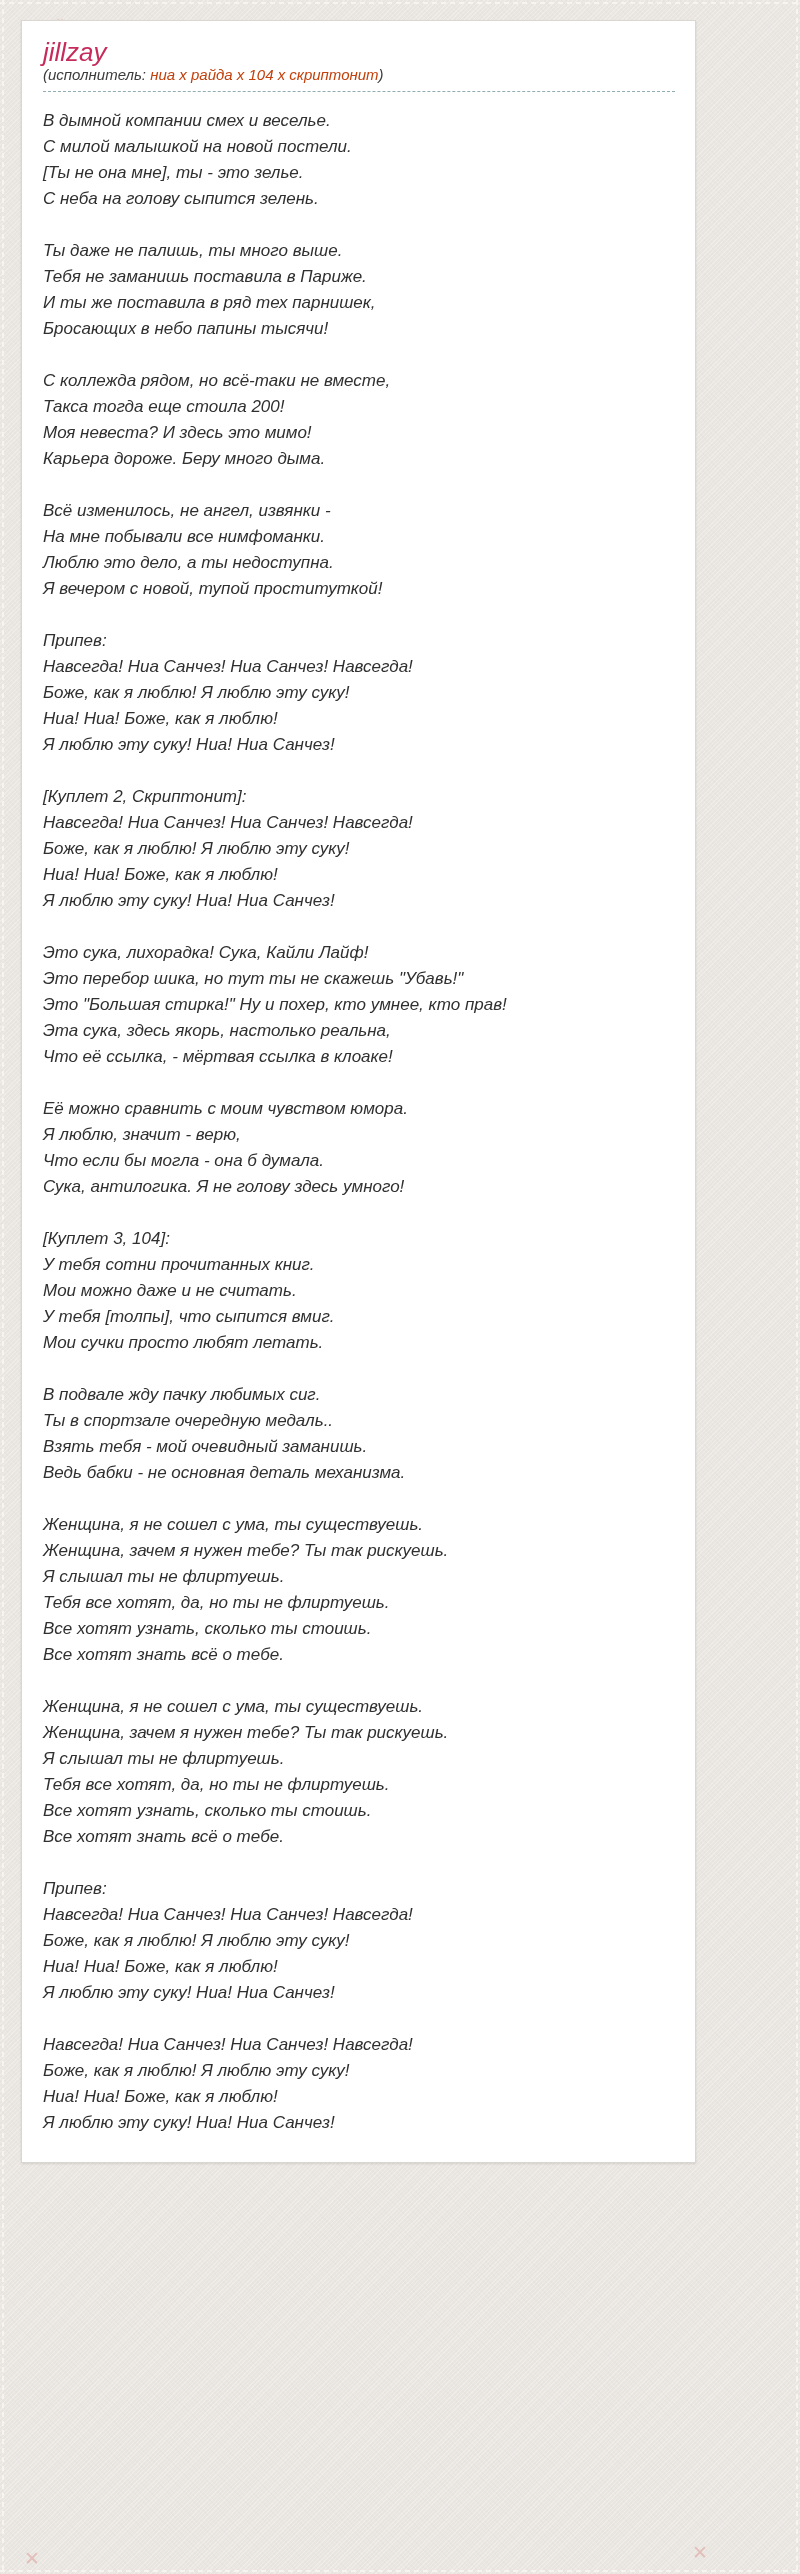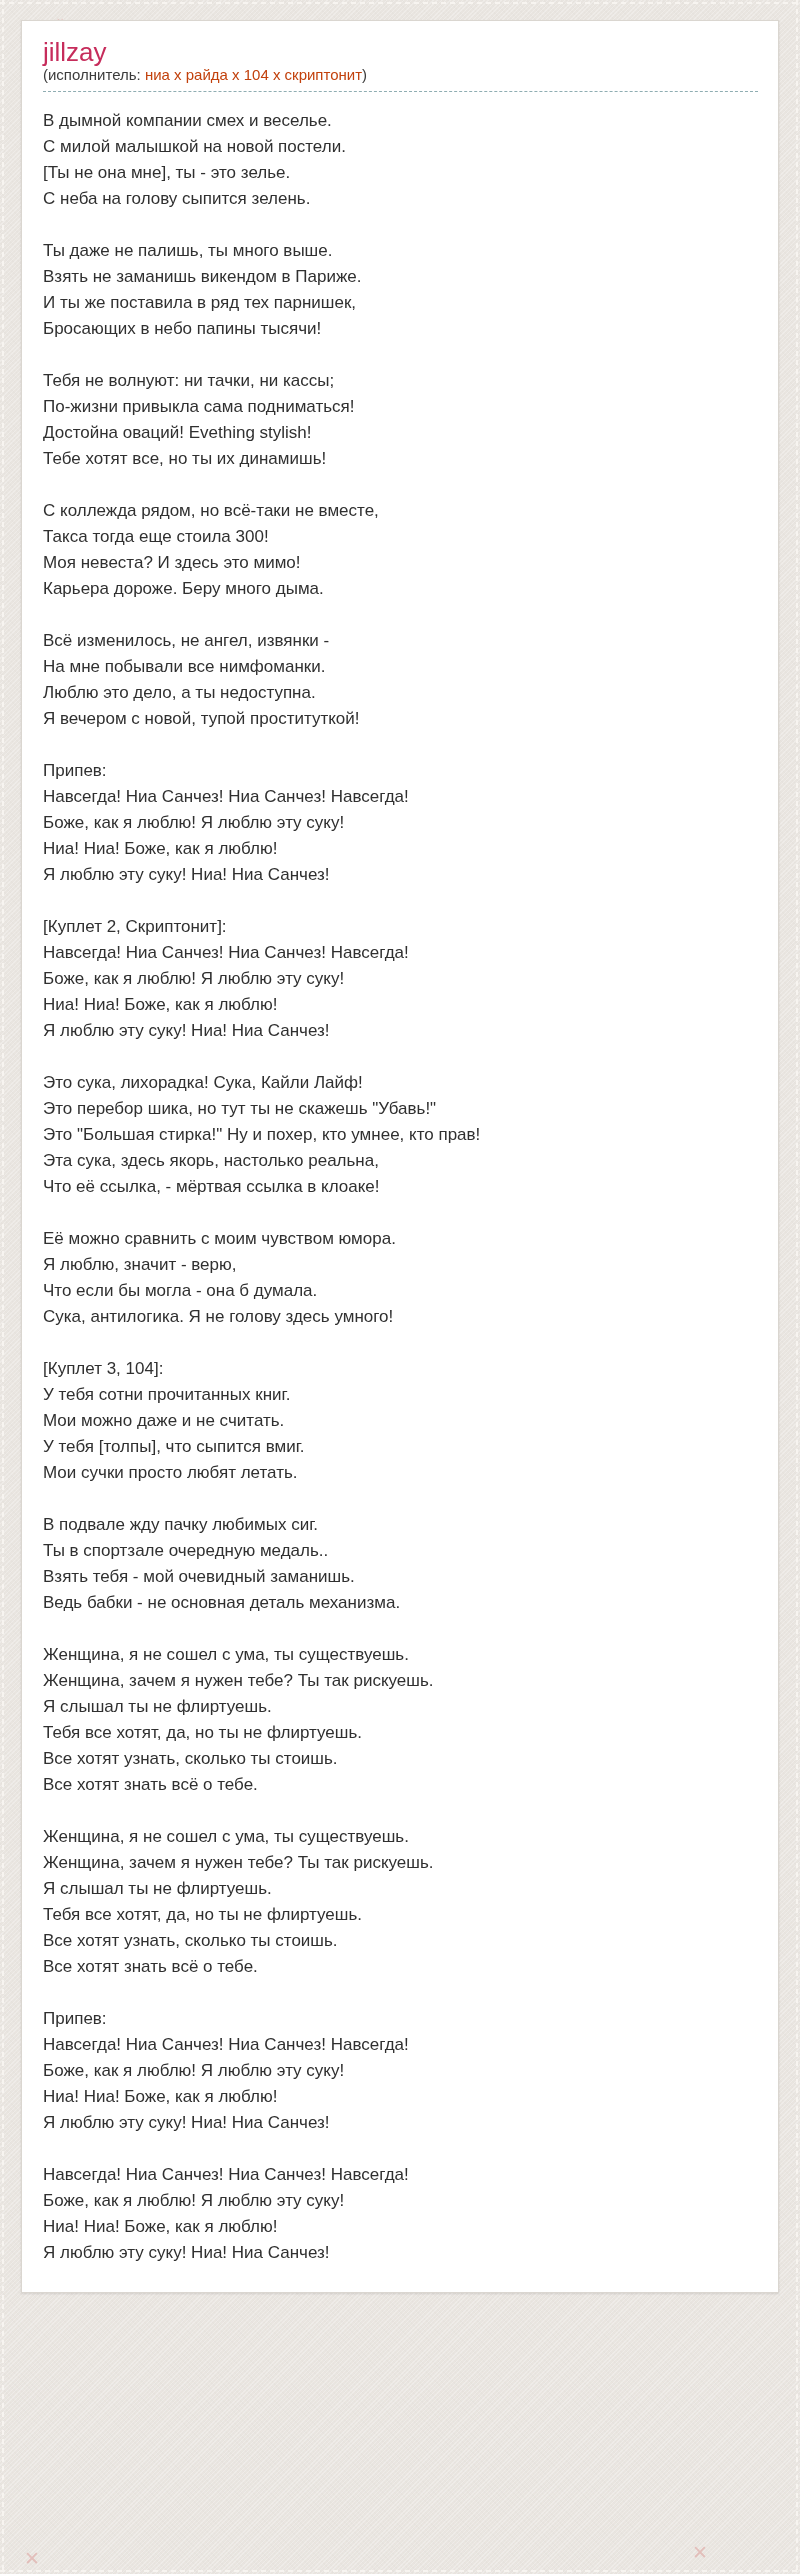--- a/index.html
+++ b/index.html
@@ -21,24 +21,24 @@
     background:repeating-linear-gradient(180deg,#f7f4f0 0 5px,rgba(0,0,0,0) 5px 9px);}
   .edge-left{left:2px}
   .edge-right{right:2px}
   
   .cross{position:absolute;color:#dfaaa6;font-size:19px;line-height:19px;opacity:.65;z-index:1;}
   #cross-1{left:24px;top:2549px;}
   #cross-2{left:692px;top:2543px;}
   #cross-3{left:56px;top:12px;font-size:10px;opacity:.5;}
 
   .card{
-    position:absolute;left:21px;top:20px;width:758px;box-sizing:border-box;
+    position:absolute;left:21px;top:20px;width:675px;box-sizing:border-box;
     background:#ffffff;border:1px solid #dad6d0;
     box-shadow:0 1px 2px rgba(0,0,0,.10);
-    padding:18px 20px 26px 21px;z-index:2;
+    padding:18px 20px 26px 21px;z-index:2;font-style:italic;
   }
   h1.song-title{
     margin:0;font-weight:400;font-size:26px;line-height:26px;color:#c62c5b;
     cursor:pointer;
   }
   .subtitle{
     font-size:15px;line-height:20px;color:#3c3c3c;
     padding-bottom:6px;margin-bottom:15px;
     border-bottom:1px dashed #8fadb2;
   }
@@ -59,23 +59,22 @@
 <div class="cross" id="cross-3">✕</div>
 
 <div class="card">
   <h1 class="song-title">jillzay</h1>
   <div class="subtitle">
     <span>(исполнитель:</span>
     <a class="artist-link">ниа х райда х 104 х скриптонит</a><span>)</span>
   </div>
   <div class="lyrics">
       <p class="stanza"><span>В дымной компании смех и веселье.</span><br><span>С милой малышкой на новой постели.</span><br><span>[Ты не она мне], ты - это зелье.</span><br><span>С неба на голову сыпится зелень.</span></p>
-      <p class="stanza"><span>Ты даже не палишь, ты много выше.</span><br><span>Взять не заманишь викендом в Париже.</span><br><span>И ты же поставила в ряд тех парнишек,</span><br><span>Бросающих в небо папины тысячи!</span></p>
-      <p class="stanza"><span>Тебя не волнуют: ни тачки, ни кассы;</span><br><span>По-жизни привыкла сама подниматься!</span><br><span>Достойна оваций! Evething stylish!</span><br><span>Тебе хотят все, но ты их динамишь!</span></p>
-      <p class="stanza"><span>С коллежда рядом, но всё-таки не вместе,</span><br><span>Такса тогда еще стоила 300!</span><br><span>Моя невеста? И здесь это мимо!</span><br><span>Карьера дороже. Беру много дыма.</span></p>
+      <p class="stanza"><span>Ты даже не палишь, ты много выше.</span><br><span>Тебя не заманишь поставила в Париже.</span><br><span>И ты же поставила в ряд тех парнишек,</span><br><span>Бросающих в небо папины тысячи!</span></p>
+      <p class="stanza"><span>С коллежда рядом, но всё-таки не вместе,</span><br><span>Такса тогда еще стоила 200!</span><br><span>Моя невеста? И здесь это мимо!</span><br><span>Карьера дороже. Беру много дыма.</span></p>
       <p class="stanza"><span>Всё изменилось, не ангел, извянки -</span><br><span>На мне побывали все нимфоманки.</span><br><span>Люблю это дело, а ты недоступна.</span><br><span>Я вечером с новой, тупой проституткой!</span></p>
       <p class="stanza"><span>Припев:</span><br><span>Навсегда! Ниа Санчез! Ниа Санчез! Навсегда!</span><br><span>Боже, как я люблю! Я люблю эту суку!</span><br><span>Ниа! Ниа! Боже, как я люблю!</span><br><span>Я люблю эту суку! Ниа! Ниа Санчез!</span></p>
       <p class="stanza"><span>[Куплет 2, Скриптонит]:</span><br><span>Навсегда! Ниа Санчез! Ниа Санчез! Навсегда!</span><br><span>Боже, как я люблю! Я люблю эту суку!</span><br><span>Ниа! Ниа! Боже, как я люблю!</span><br><span>Я люблю эту суку! Ниа! Ниа Санчез!</span></p>
       <p class="stanza"><span>Это сука, лихорадка! Сука, Кайли Лайф!</span><br><span>Это перебор шика, но тут ты не скажешь "Убавь!"</span><br><span>Это "Большая стирка!" Ну и похер, кто умнее, кто прав!</span><br><span>Эта сука, здесь якорь, настолько реальна,</span><br><span>Что её ссылка, - мёртвая ссылка в клоаке!</span></p>
       <p class="stanza"><span>Её можно сравнить с моим чувством юмора.</span><br><span>Я люблю, значит - верю,</span><br><span>Что если бы могла - она б думала.</span><br><span>Сука, антилогика. Я не голову здесь умного!</span></p>
       <p class="stanza"><span>[Куплет 3, 104]:</span><br><span>У тебя сотни прочитанных книг.</span><br><span>Мои можно даже и не считать.</span><br><span>У тебя [толпы], что сыпится вмиг.</span><br><span>Мои сучки просто любят летать.</span></p>
       <p class="stanza"><span>В подвале жду пачку любимых сиг.</span><br><span>Ты в спортзале очередную медаль..</span><br><span>Взять тебя - мой очевидный заманишь.</span><br><span>Ведь бабки - не основная деталь механизма.</span></p>
       <p class="stanza"><span>Женщина, я не сошел с ума, ты существуешь.</span><br><span>Женщина, зачем я нужен тебе? Ты так рискуешь.</span><br><span>Я слышал ты не флиртуешь.</span><br><span>Тебя все хотят, да, но ты не флиртуешь.</span><br><span>Все хотят узнать, сколько ты стоишь.</span><br><span>Все хотят знать всё о тебе.</span></p>
       <p class="stanza"><span>Женщина, я не сошел с ума, ты существуешь.</span><br><span>Женщина, зачем я нужен тебе? Ты так рискуешь.</span><br><span>Я слышал ты не флиртуешь.</span><br><span>Тебя все хотят, да, но ты не флиртуешь.</span><br><span>Все хотят узнать, сколько ты стоишь.</span><br><span>Все хотят знать всё о тебе.</span></p>
       <p class="stanza"><span>Припев:</span><br><span>Навсегда! Ниа Санчез! Ниа Санчез! Навсегда!</span><br><span>Боже, как я люблю! Я люблю эту суку!</span><br><span>Ниа! Ниа! Боже, как я люблю!</span><br><span>Я люблю эту суку! Ниа! Ниа Санчез!</span></p>

